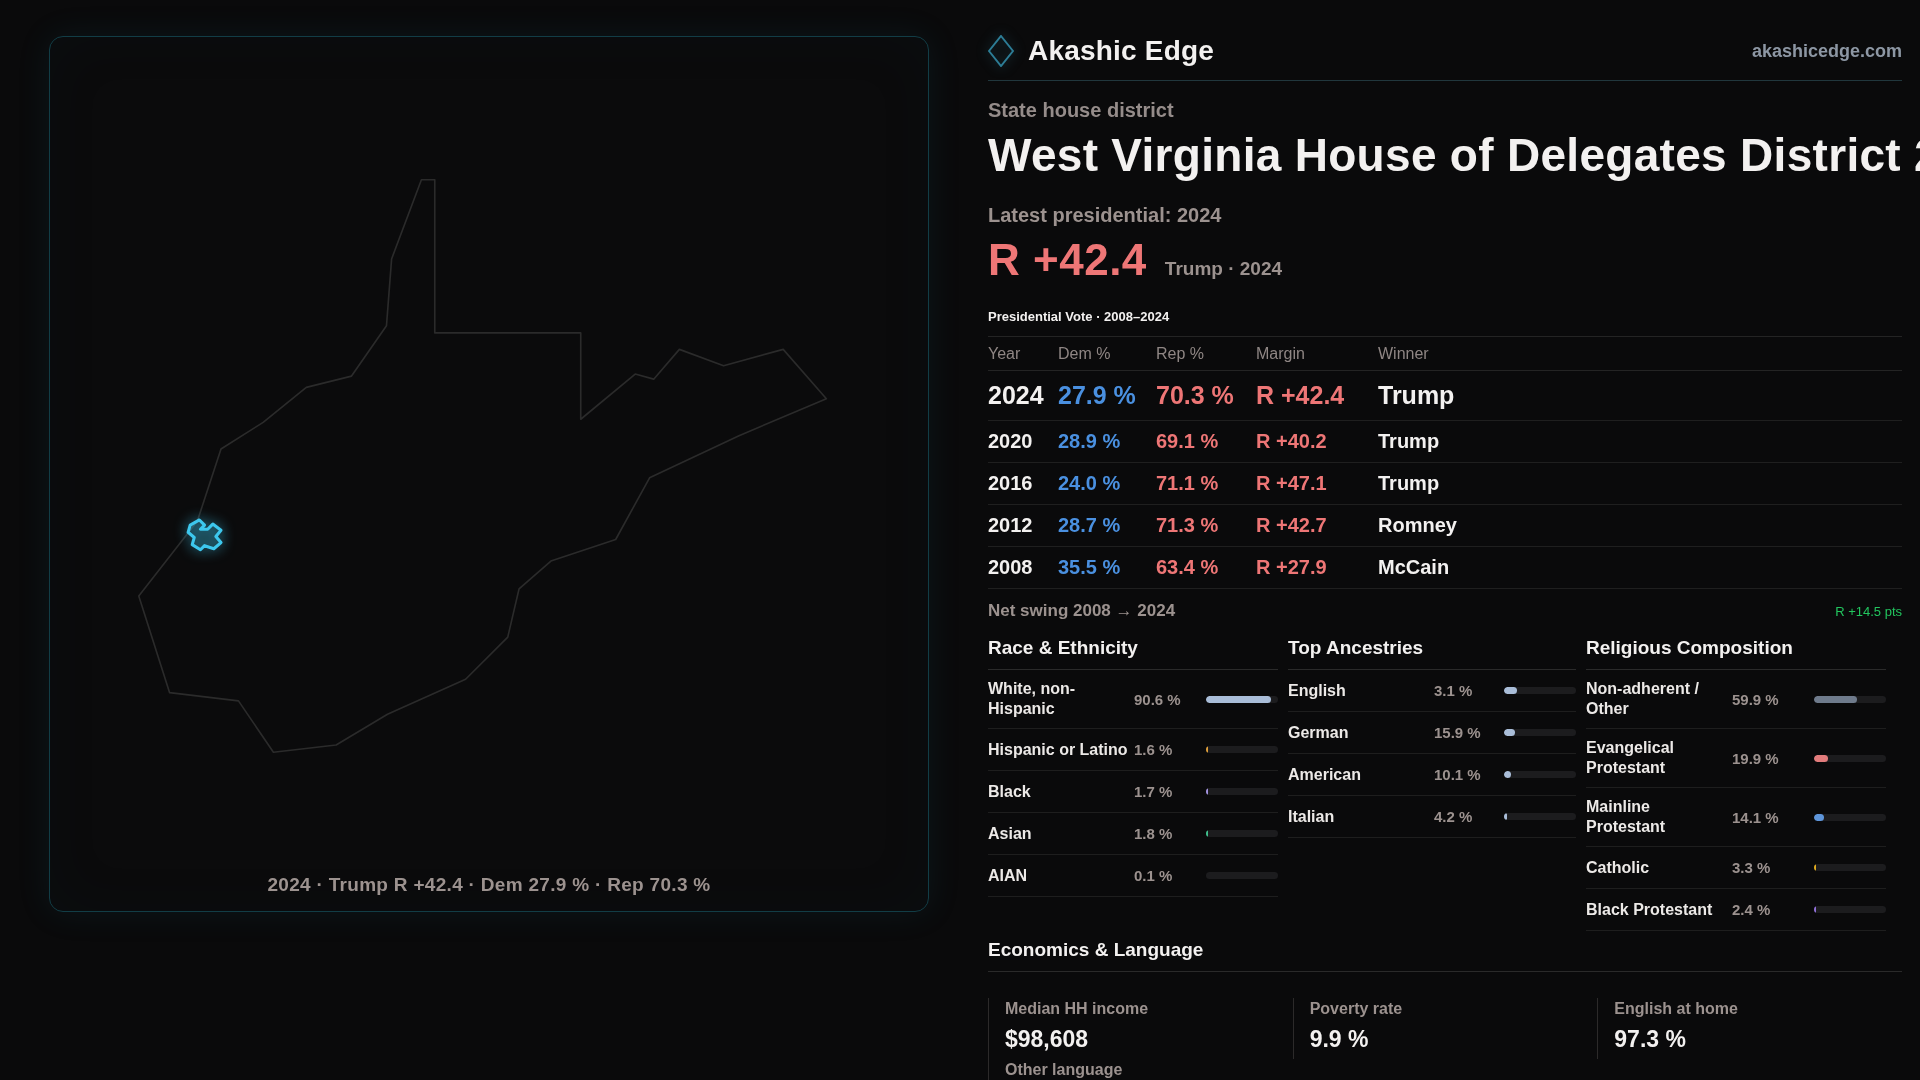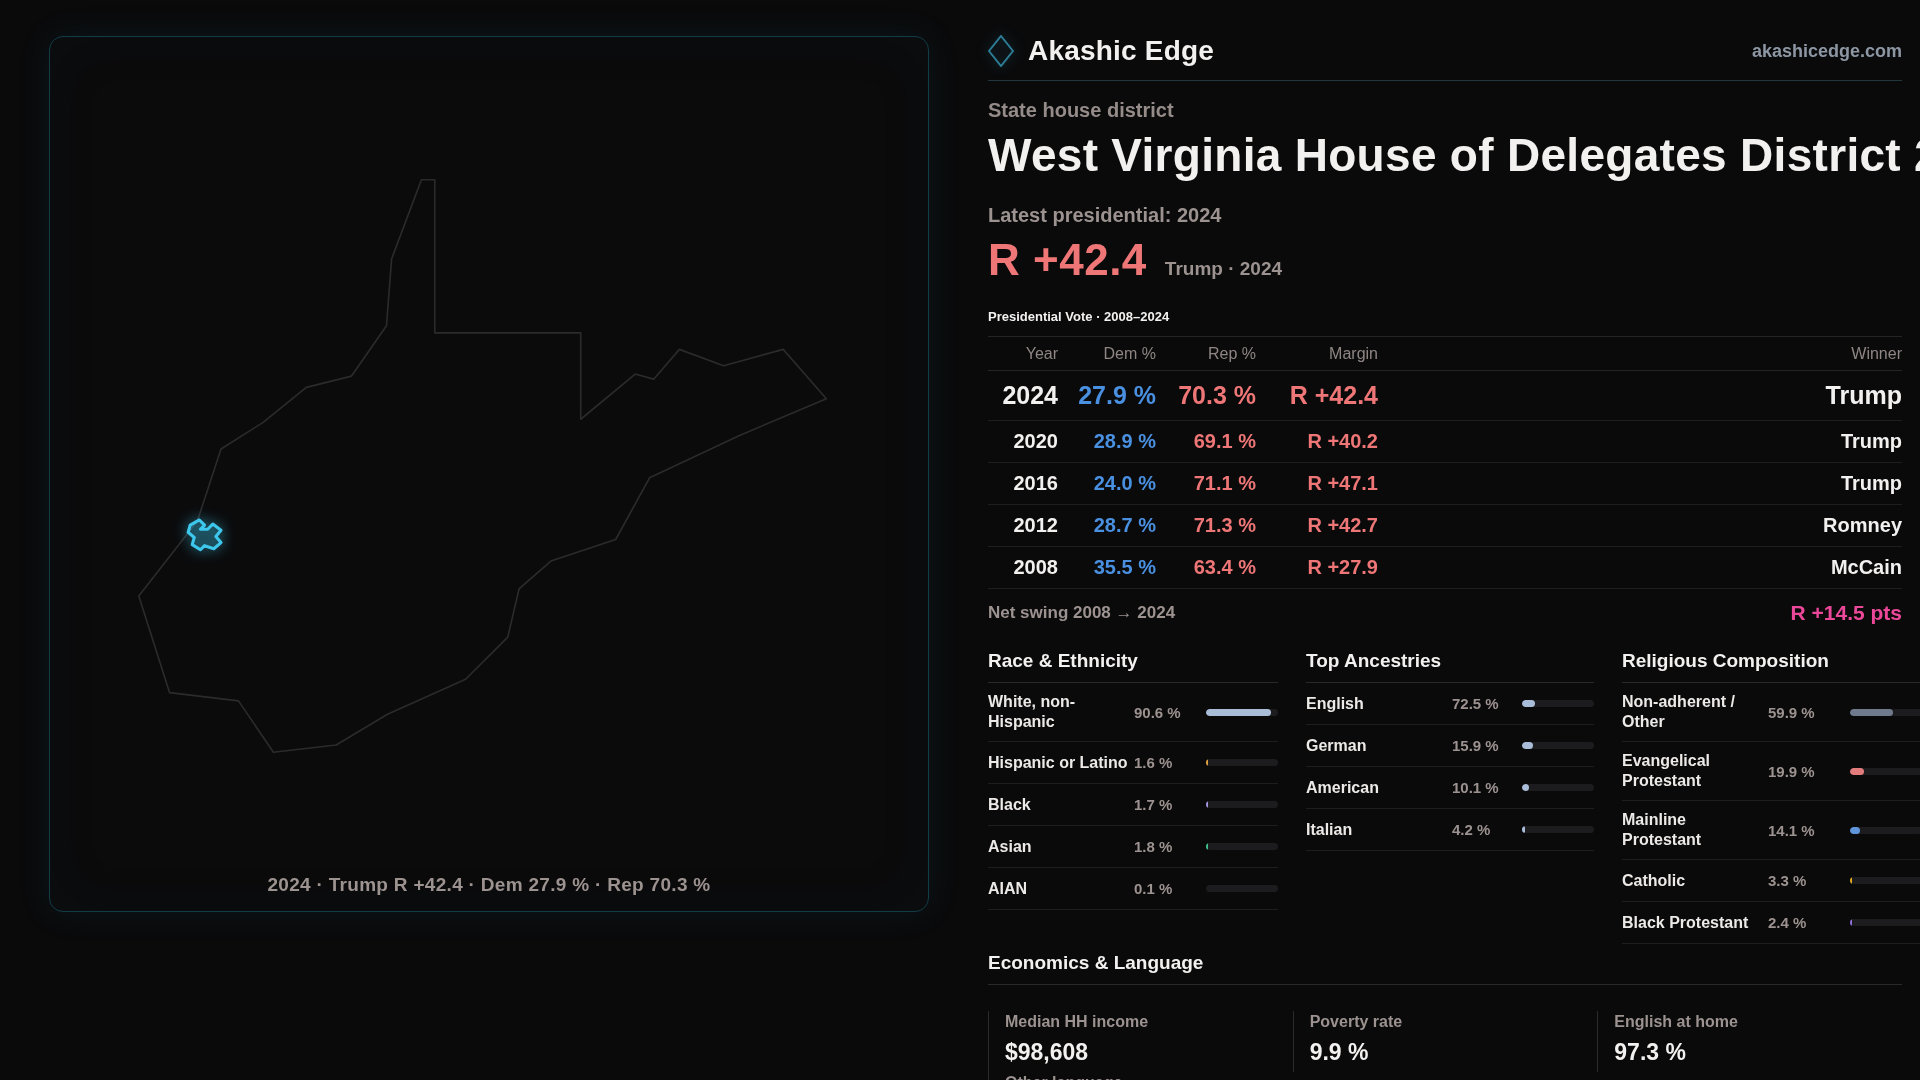--- a/index.html
+++ b/index.html
@@ -32,35 +32,35 @@
     white-space:nowrap; overflow:hidden; width:954px; }
   .latest { margin-top:22px; font-size:20px; font-weight:700; color:#9c928f; }
 
   .headline { display:flex; align-items:baseline; margin-top:8px; }
   .headline-margin { font-size:44px; font-weight:800; color:#ee7676; letter-spacing:.5px; }
   .headline-detail { margin-left:18px; font-size:19px; font-weight:600; color:#9c928f; }
 
   .table-title { margin-top:24px; font-size:13px; font-weight:800; }
   .ptable { margin-top:12px; border-top:1px solid #242424; }
   .prow, .phead { display:grid; grid-template-columns:70px 98px 100px 122px 1fr;
-    align-items:center;text-align:right; }
+    align-items:center; }
   .phead { height:34px; font-size:16px; color:#8f8684; border-bottom:1px solid #242424; }
   .prow { height:42px; font-size:20px; font-weight:700; border-bottom:1px solid #1f1f1f; }
   .prow:first-of-type { height:50px; font-size:25px; }
   .prow .dem { color:#4a90e0; }
   .prow .rep, .prow .marg { color:#ee7676; }
   .prow .win { font-weight:800; }
 
   .swing-row { display:flex; align-items:center; margin-top:12px; }
   .swing-label { font-size:17px; font-weight:600; color:#9c928f; }
-  .swing-value { margin-left:auto; font-size:21px; font-weight:700; color:#ec4899; }
+  .swing-value { margin-left:auto; font-size:13px; font-weight:400; color:#22c55e; }
 
   
-  .demo-grid { display:grid; grid-template-columns:290px 288px 300px; column-gap:28px;
-    margin-top:25px; }
+  .demo-grid { display:grid; grid-template-columns:290px 288px 300px; column-gap:10px;
+    margin-top:16px; }
   .demo-title { font-size:19px; font-weight:800; padding-bottom:10px;
     border-bottom:1px solid #2a2a2a; }
   .demo-row { display:grid; grid-template-columns:146px 1fr 72px; align-items:center;
     padding:9px 0; border-bottom:1px solid #1e1e1e; min-height:42px; }
   .demo-label { font-size:16px; font-weight:700; line-height:1.25; color:#ece9e7; }
   .demo-value { font-size:15px; font-weight:600; color:#9c928f; }
   .bar-track { width:72px; height:7px; border-radius:4px; background:#1c1c1e;
     position:relative; overflow:hidden; }
   .bar-fill { position:absolute; left:0; top:0; height:7px; border-radius:4px; }
 
@@ -206,21 +206,21 @@
       <span class="bar-fill" style="width: 0.072px; background: rgb(169, 189, 216);"></span>
     </span>
   </div>
 </div>
     </div>
     <div>
       <div class="demo-title">Top Ancestries</div>
       <div>
   <div class="demo-row">
     <span class="demo-label">English</span>
-    <span class="demo-value">72.5 %</span>
+    <span class="demo-value">3.1 %</span>
     <span class="bar-track">
       <span class="bar-fill" style="width: 12.816px; background: rgb(169, 189, 216);"></span>
     </span>
   </div>
 
   <div class="demo-row">
     <span class="demo-label">German</span>
     <span class="demo-value">15.9 %</span>
     <span class="bar-track">
       <span class="bar-fill" style="width: 11.448px; background: rgb(169, 189, 216);"></span>

